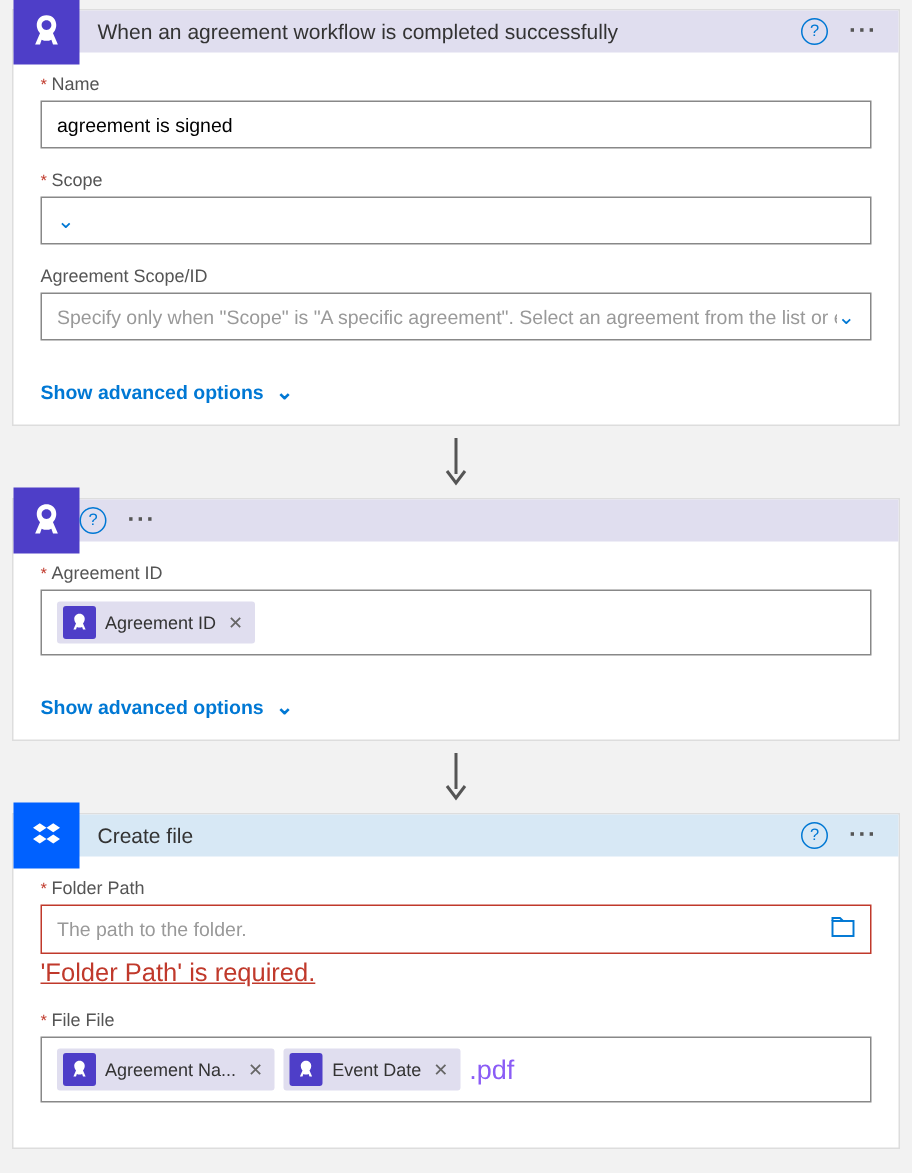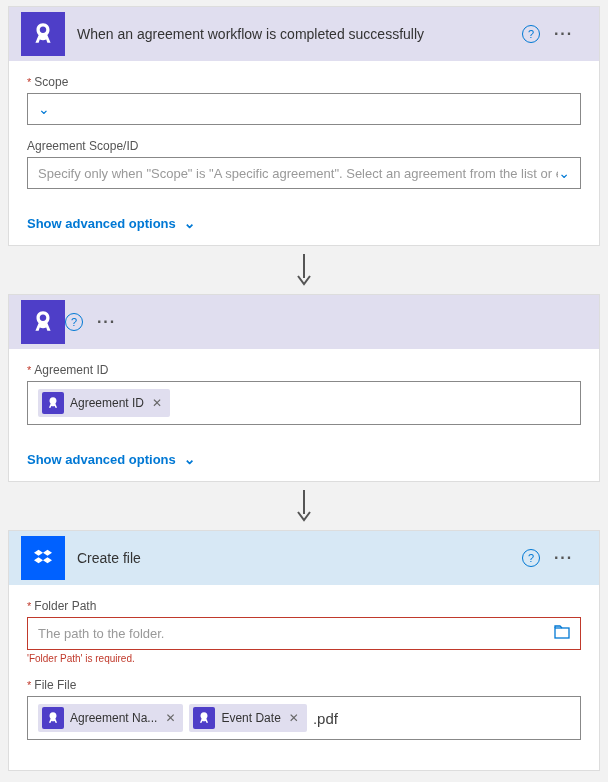--- a/index.html
+++ b/index.html
@@ -11,22 +11,22 @@
       color: #333;
     }
     .card {
       background: #fff;
       border: 1px solid #ddd;
       margin: 6px 8px;
     }
     .card-header {
       display: flex;
       align-items: center;
-      padding: 12px;
-      height: 54px;
+      padding: 0;
+      height: 28px;
     }
     .hdr-adobe { background: #e0deef; }
     .hdr-dropbox { background: #d7e8f5; }
     .icon-box {
       width: 44px;
       height: 44px;
       display: flex;
       align-items: center;
       justify-content: center;
       flex-shrink: 0;
@@ -85,21 +85,21 @@
       padding: 7px 10px;
       font-size: 13px;
       background: #fff;
       display: flex;
       align-items: center;
       justify-content: space-between;
       min-height: 32px;
     }
     .input-box.error { border-color: #c0392b; }
     .placeholder { color: #999; }
-    .error-text { color: #c0392b; font-size: 10px; margin-top: 3px; }
+    .error-text { color: #c0392b; font-size: 17px; margin-top: 3px; text-decoration: underline; }
     .chevron-down {
       color: #0078d4;
       font-size: 14px;
     }
     .link-row {
       display: flex;
       align-items: center;
       gap: 8px;
       padding: 6px 18px 14px 18px;
       color: #0078d4;
@@ -130,21 +130,21 @@
       width: 22px;
       height: 22px;
       background: #4e3ec8;
       display: flex;
       align-items: center;
       justify-content: center;
       border-radius: 2px;
     }
     .token-text { font-size: 12px; color: #333; }
     .token-close { color: #666; font-size: 12px; cursor: pointer; padding-left: 2px; }
-    .suffix-text { font-size: 15px; color: #404040; }
+    .suffix-text { font-size: 18px; color: #8b5cf6; }
     input.plain {
       border: none;
       outline: none;
       font-size: 13px;
       flex: 1;
       background: transparent;
     }
   </style>
 </head>
 <body>
@@ -156,20 +156,26 @@
           <path fill="#fff" d="M12 2C8 2 6 5 6 8c0 3 2 5 2 5l-3 7h3l1-3c2 1 4 1 6 0l1 3h3l-3-7s2-2 2-5c0-3-2-6-6-6zm0 3c2 0 3 1.5 3 3s-1 3-3 3-3-1.5-3-3 1-3 3-3z"></path>
         </svg>
     </div>
     <div class="card-title">When an agreement workflow is completed successfully</div>
     <div class="hdr-actions">
       <div class="help-icon">?</div>
       <div class="ellipsis">···</div>
     </div>
   </div>
   <div class="card-body">
+    <div class="field">
+      <label class="field-label required">Name</label>
+      <div class="input-box">
+        <input class="plain" value="agreement is signed" style="">
+      </div>
+    </div>
     <div class="field">
       <label class="field-label required">Scope</label>
       <div class="input-box">
         <span class="chevron-down">⌄</span>
       </div>
     </div>
     <div class="field" style="margin-bottom:4px;">
       <label class="field-label">Agreement Scope/ID</label>
       <div class="input-box">
         <span class="placeholder" style="white-space:nowrap;overflow:hidden;">Specify only when "Scope" is "A specific agreement". Select an agreement from the list or enter th</span>

